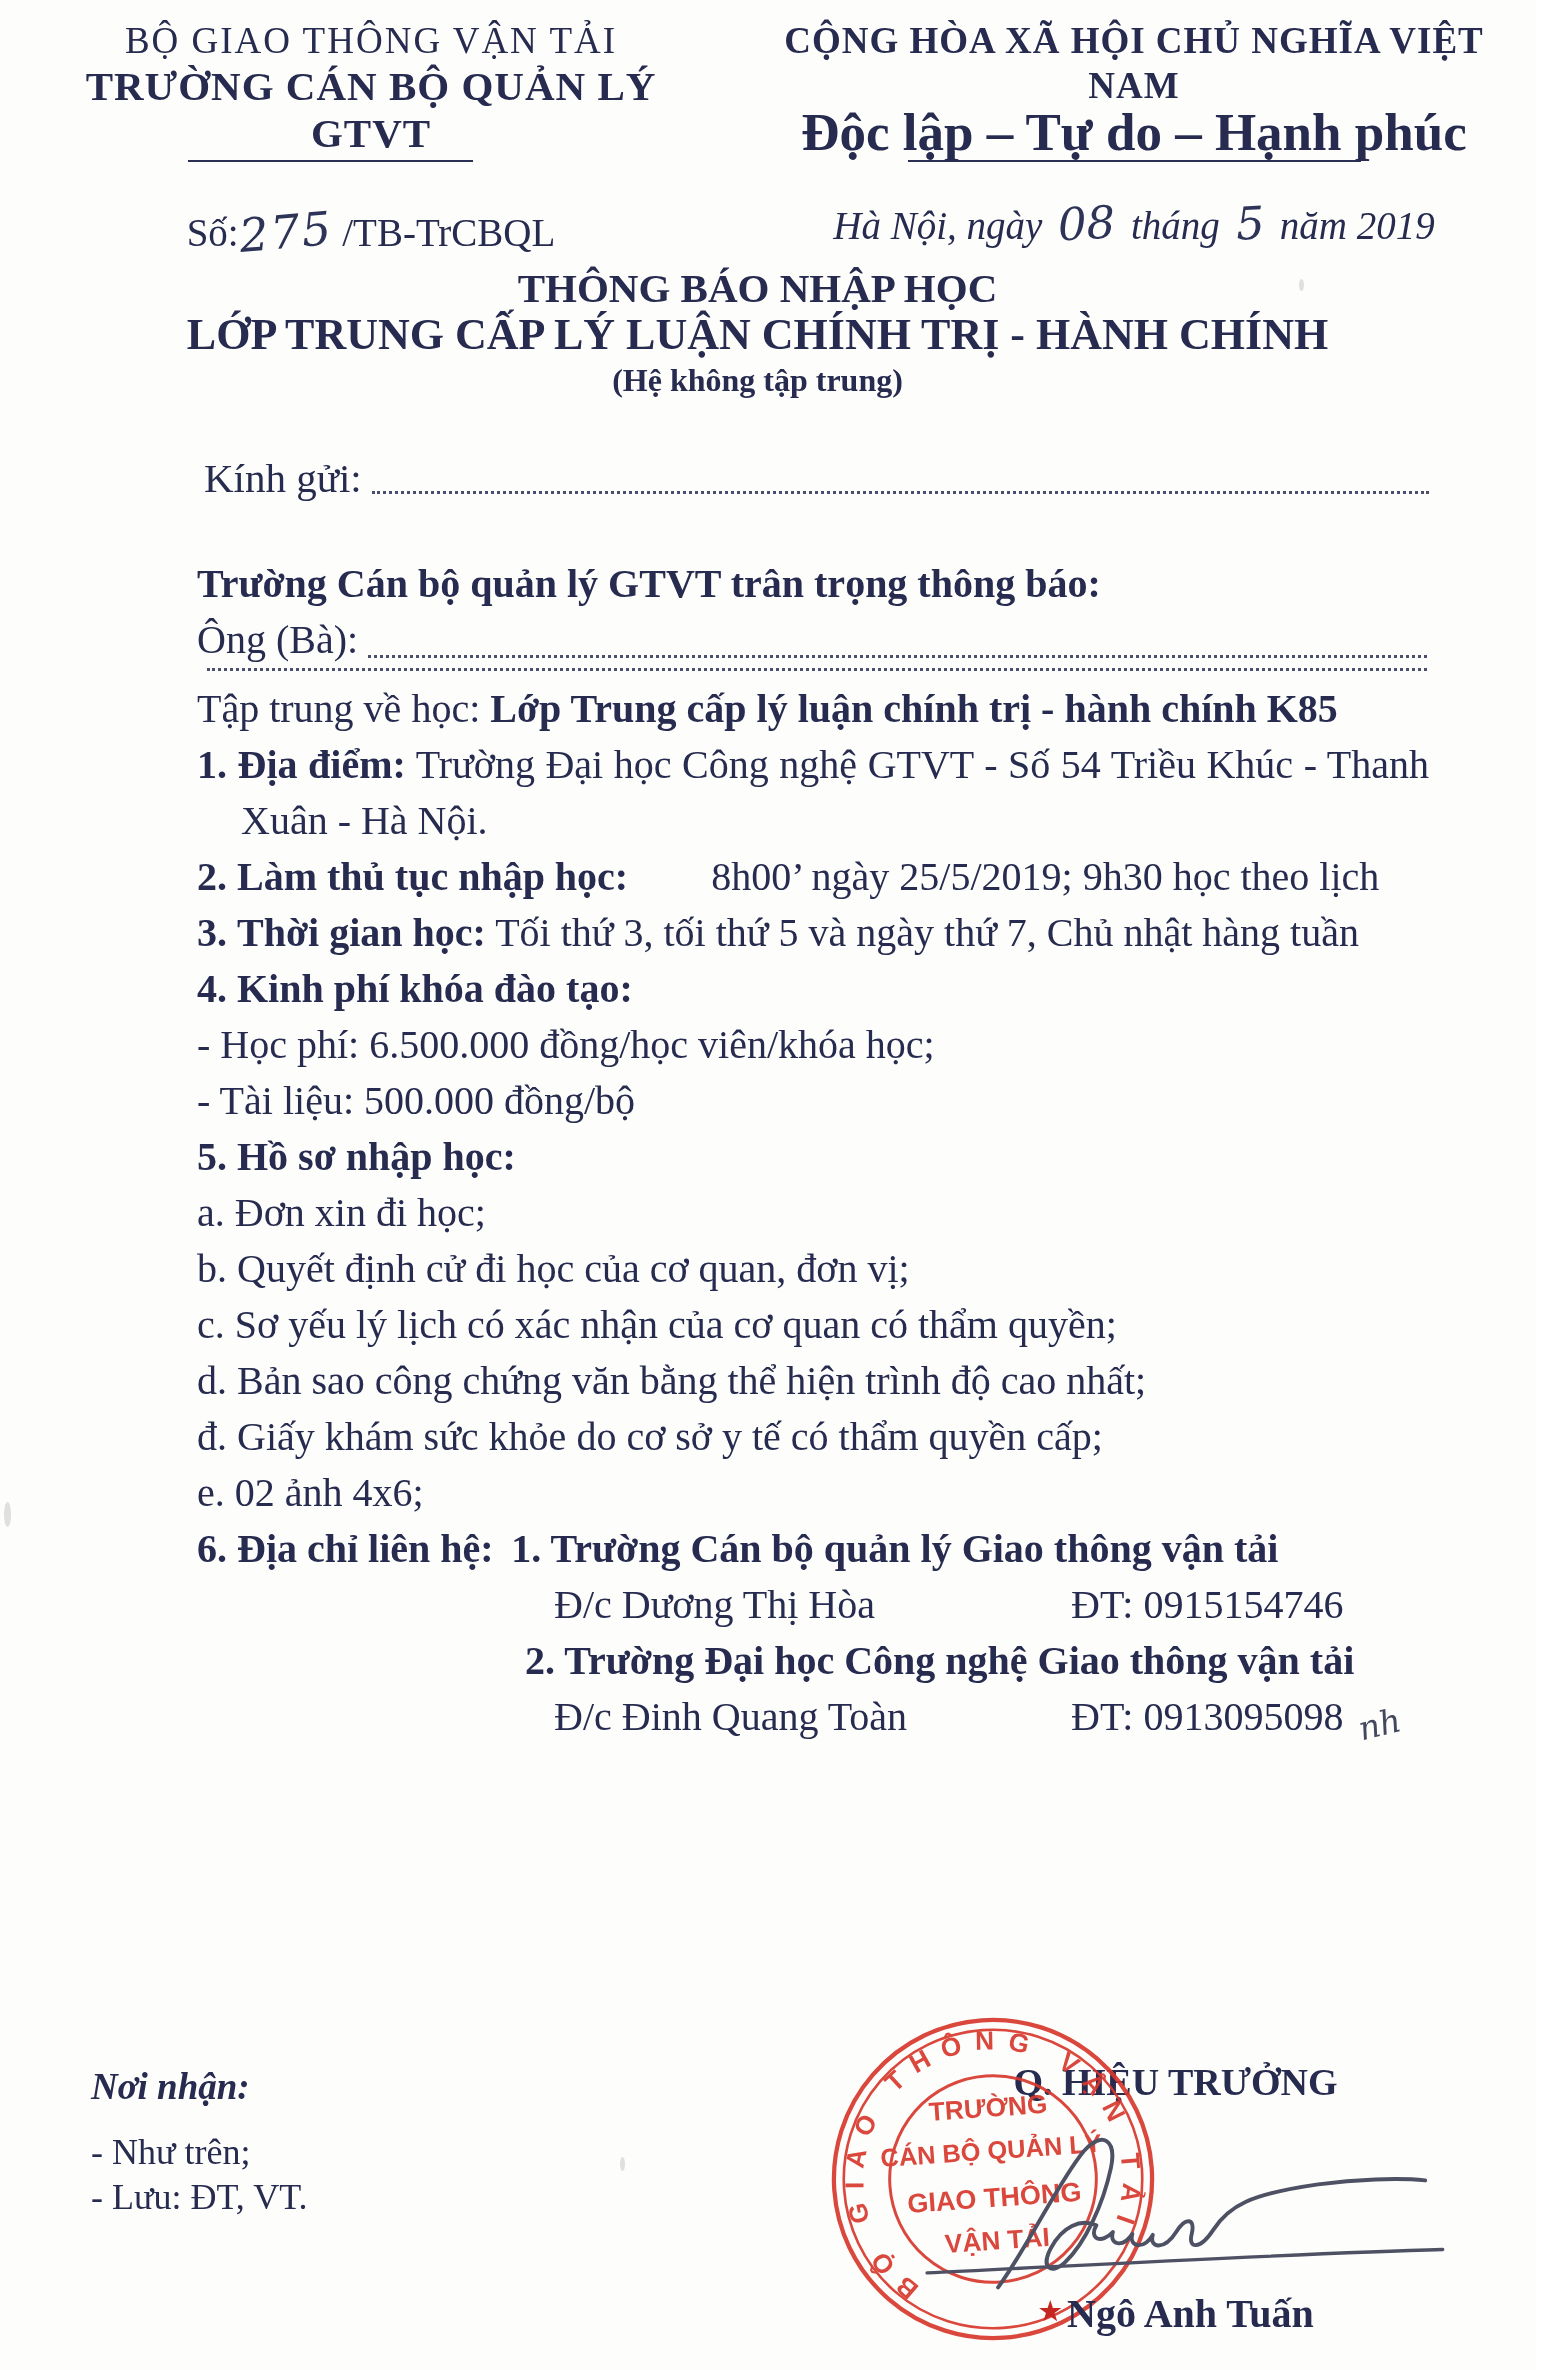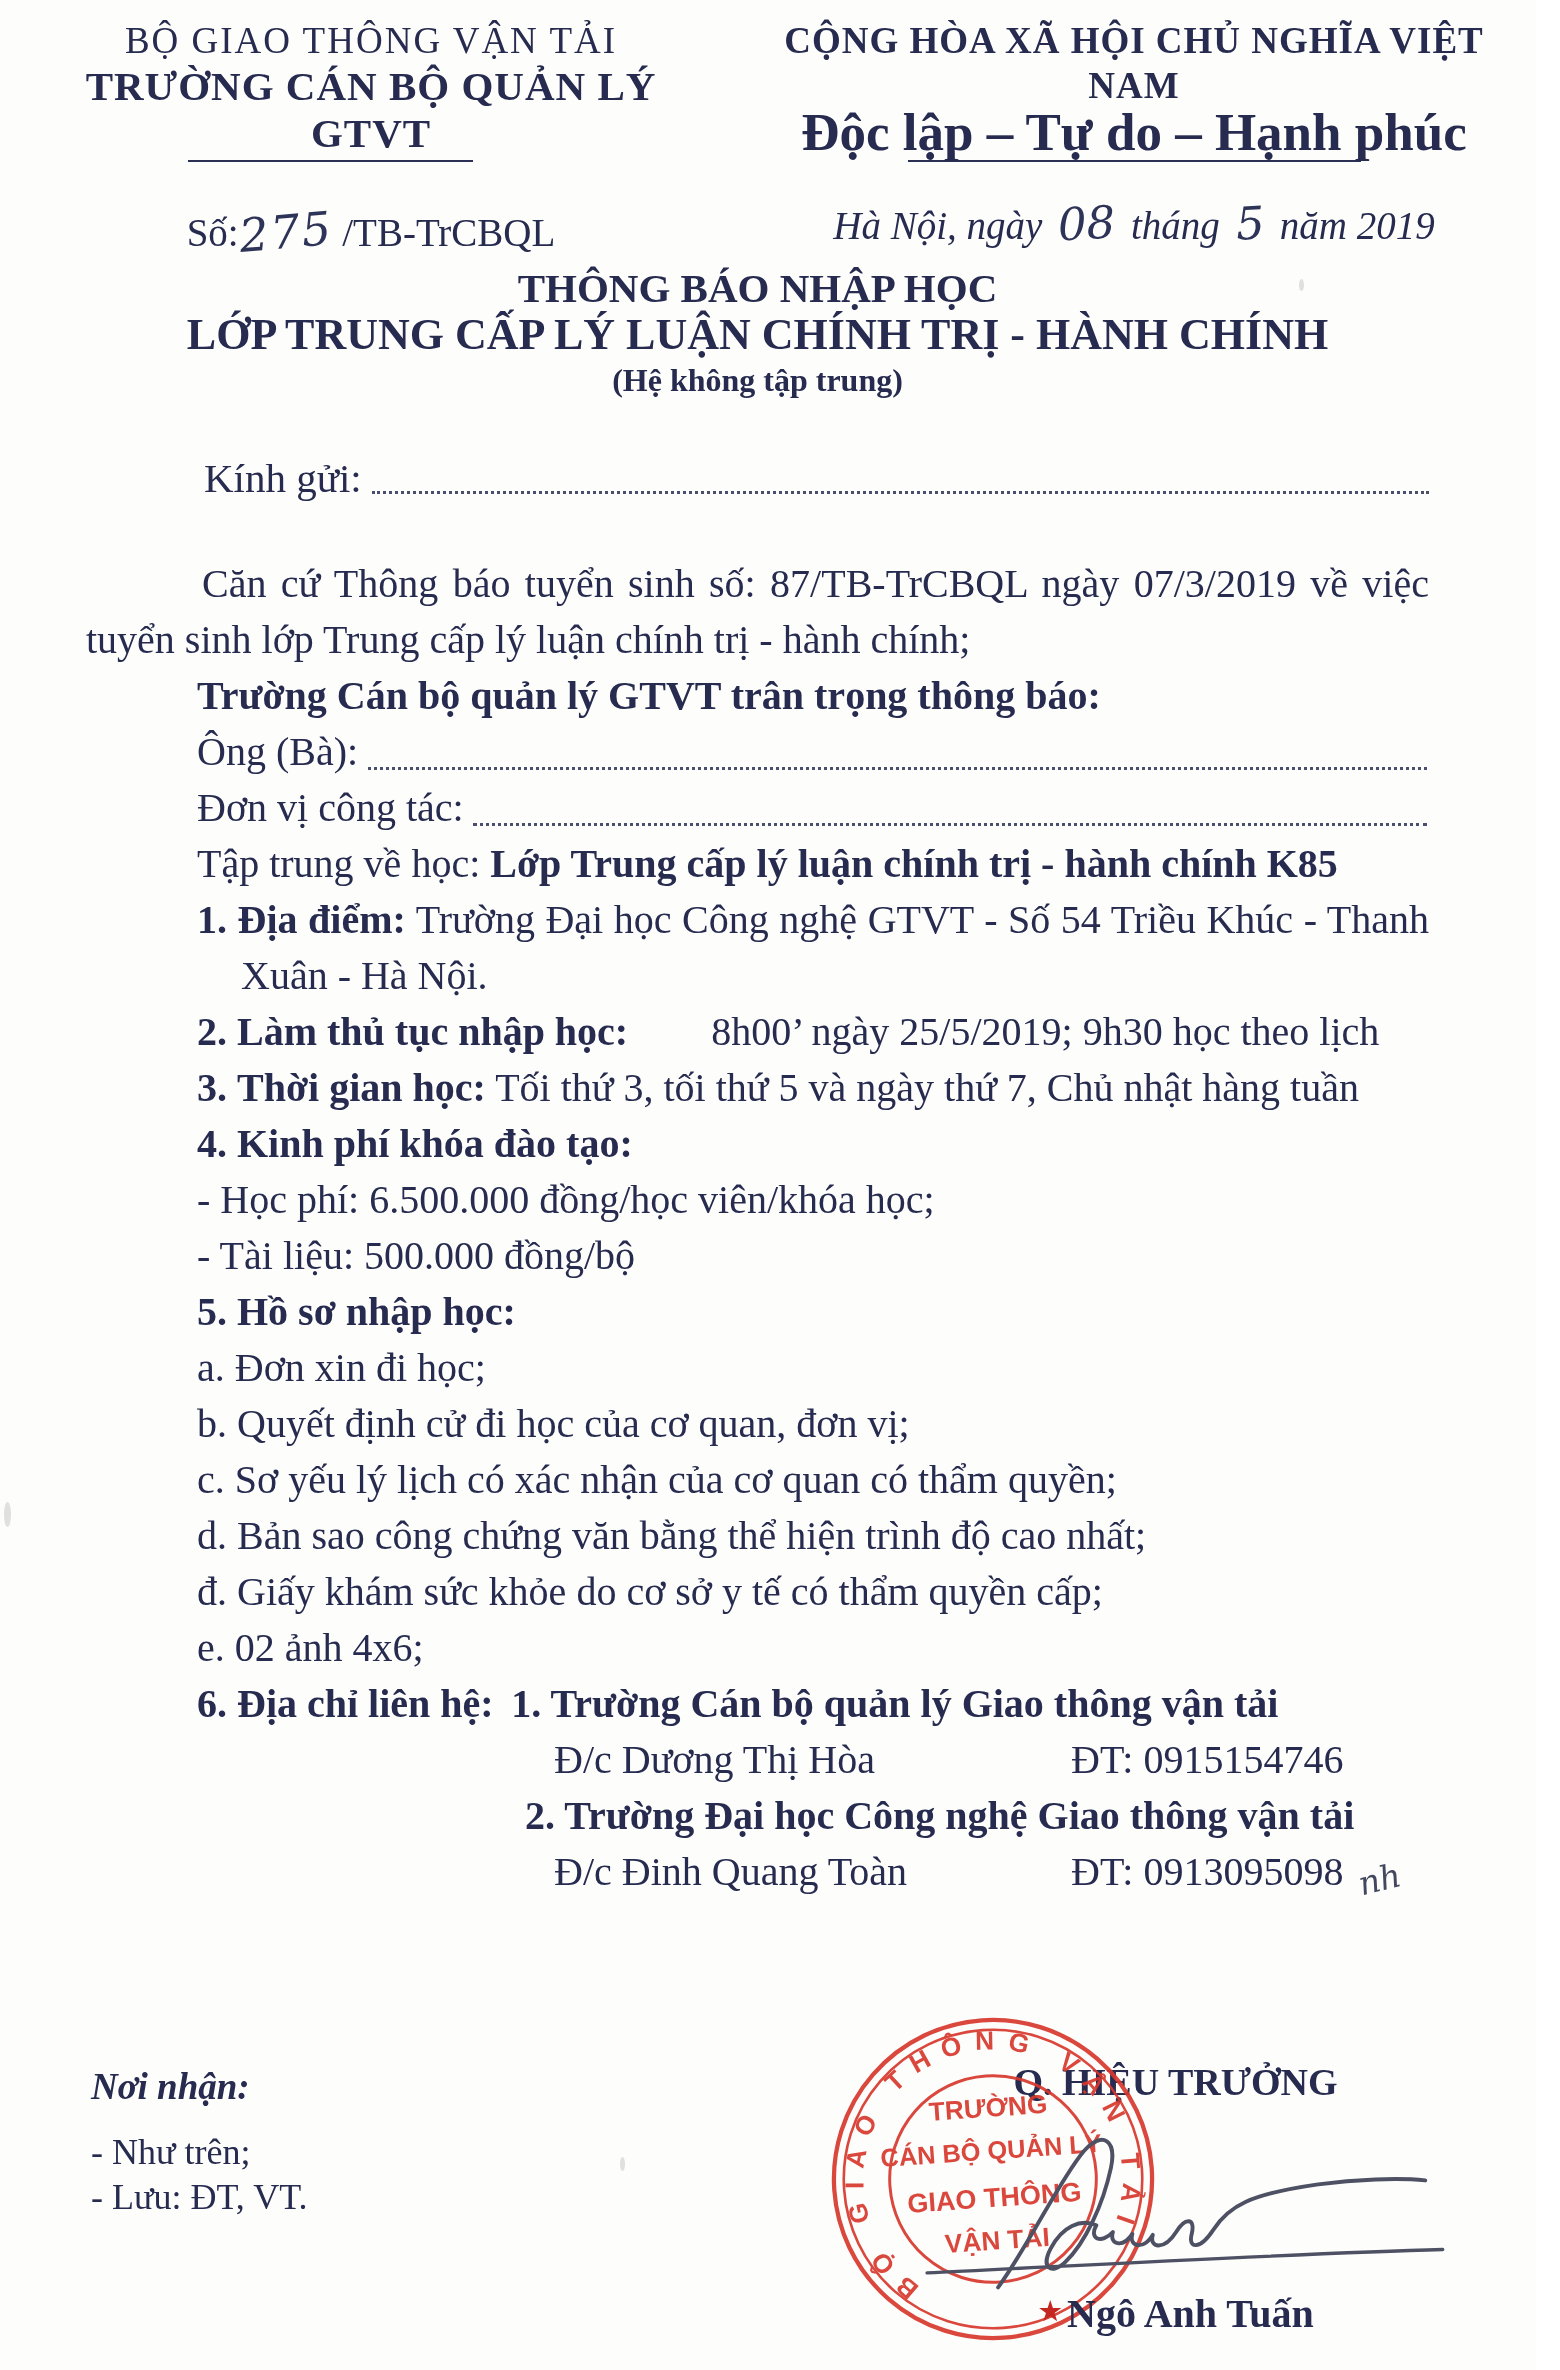--- a/index.html
+++ b/index.html
@@ -100,29 +100,27 @@
     <div class="title-3">(Hệ không tập trung)</div>
   </div>
 
   <div class="kinh-gui">
     <span class="kinh-gui-label">Kính gửi:</span>
     <span class="dots"></span>
   </div>
 
   <div class="doc-body">
 
-    <div class="para">Căn cứ Thông báo tuyển sinh số: 87/TB-TrCBQL ngày 07/3/2019 về việc tuyển sinh lớp Trung cấp lý luận chính trị - hành chính;</div>
     <div class="indent bold">Trường Cán bộ quản lý GTVT trân trọng thông báo:</div>
 
     <div class="fieldrow">
       <span>Ông (Bà):</span>
       <span class="dots"></span>
     </div>
     <div class="fieldrow">
-      <span>Đơn vị công tác:</span>
       <span class="dots"></span>
     </div>
     <div class="indent">
       <span>Tập trung về học:</span>
       <span class="bold">Lớp Trung cấp lý luận chính trị - hành chính K85</span>
     </div>
 
     <div class="item just">
       <span class="bold">1.</span>
       <span class="bold">Địa điểm:</span>

